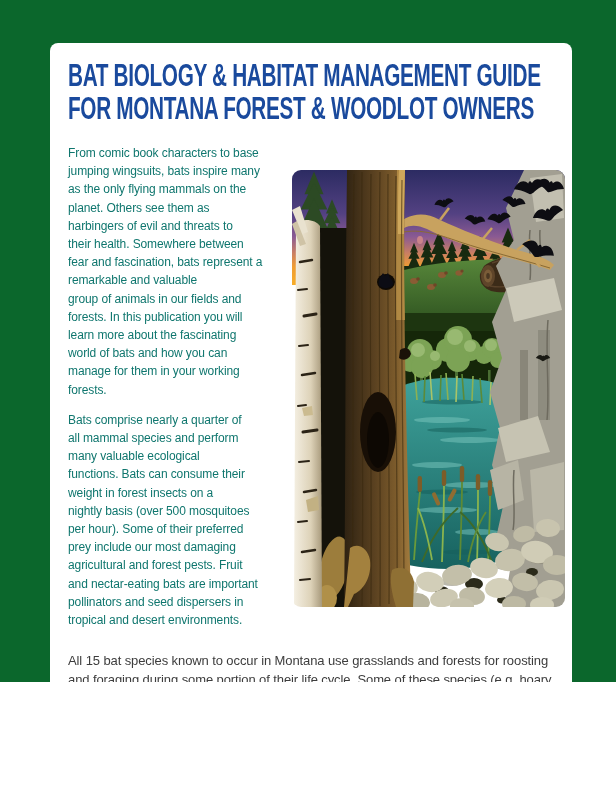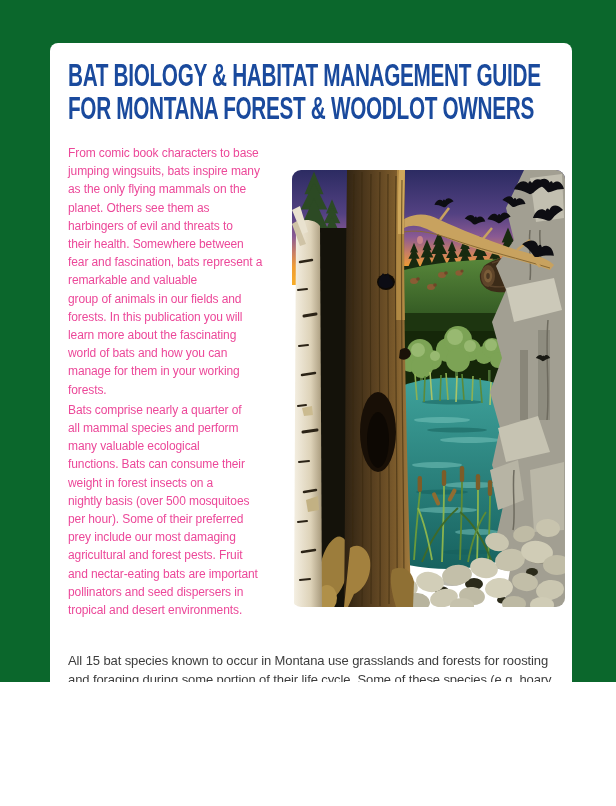--- a/index.html
+++ b/index.html
@@ -18,25 +18,25 @@
   .title{
     position:absolute;left:18px;top:16px;margin:0;
     color:#1a4a9d;font-weight:700;
     font-size:31px;line-height:33px;letter-spacing:-0.5px;
   }
   .tline{display:block;transform:scaleX(0.67);transform-origin:left center;white-space:nowrap;}
   .col-left{
     position:absolute;left:18px;top:101px;width:238px;
   }
   .body-text{
-    margin:0;color:#ec4899;
+    margin:0;color:#0f766e;
     font-size:12px;line-height:18.2px;letter-spacing:-0.1px;
     white-space:pre-line;
   }
-  .para2{margin-top:2px;}
+  .para2{margin-top:12px;}
   .figure{position:absolute;left:242px;top:127px;margin:0;width:273px;}
   .illus{
     width:273px;height:437px;border-radius:9px;overflow:hidden;line-height:0;
   }
   .caption{
     display:block;margin:6px 0 0 4px;width:266px;
     color:#3f4b63;font-size:8.6px;font-style:italic;font-weight:600;
     letter-spacing:0.1px;
   }
   .footer-text{

